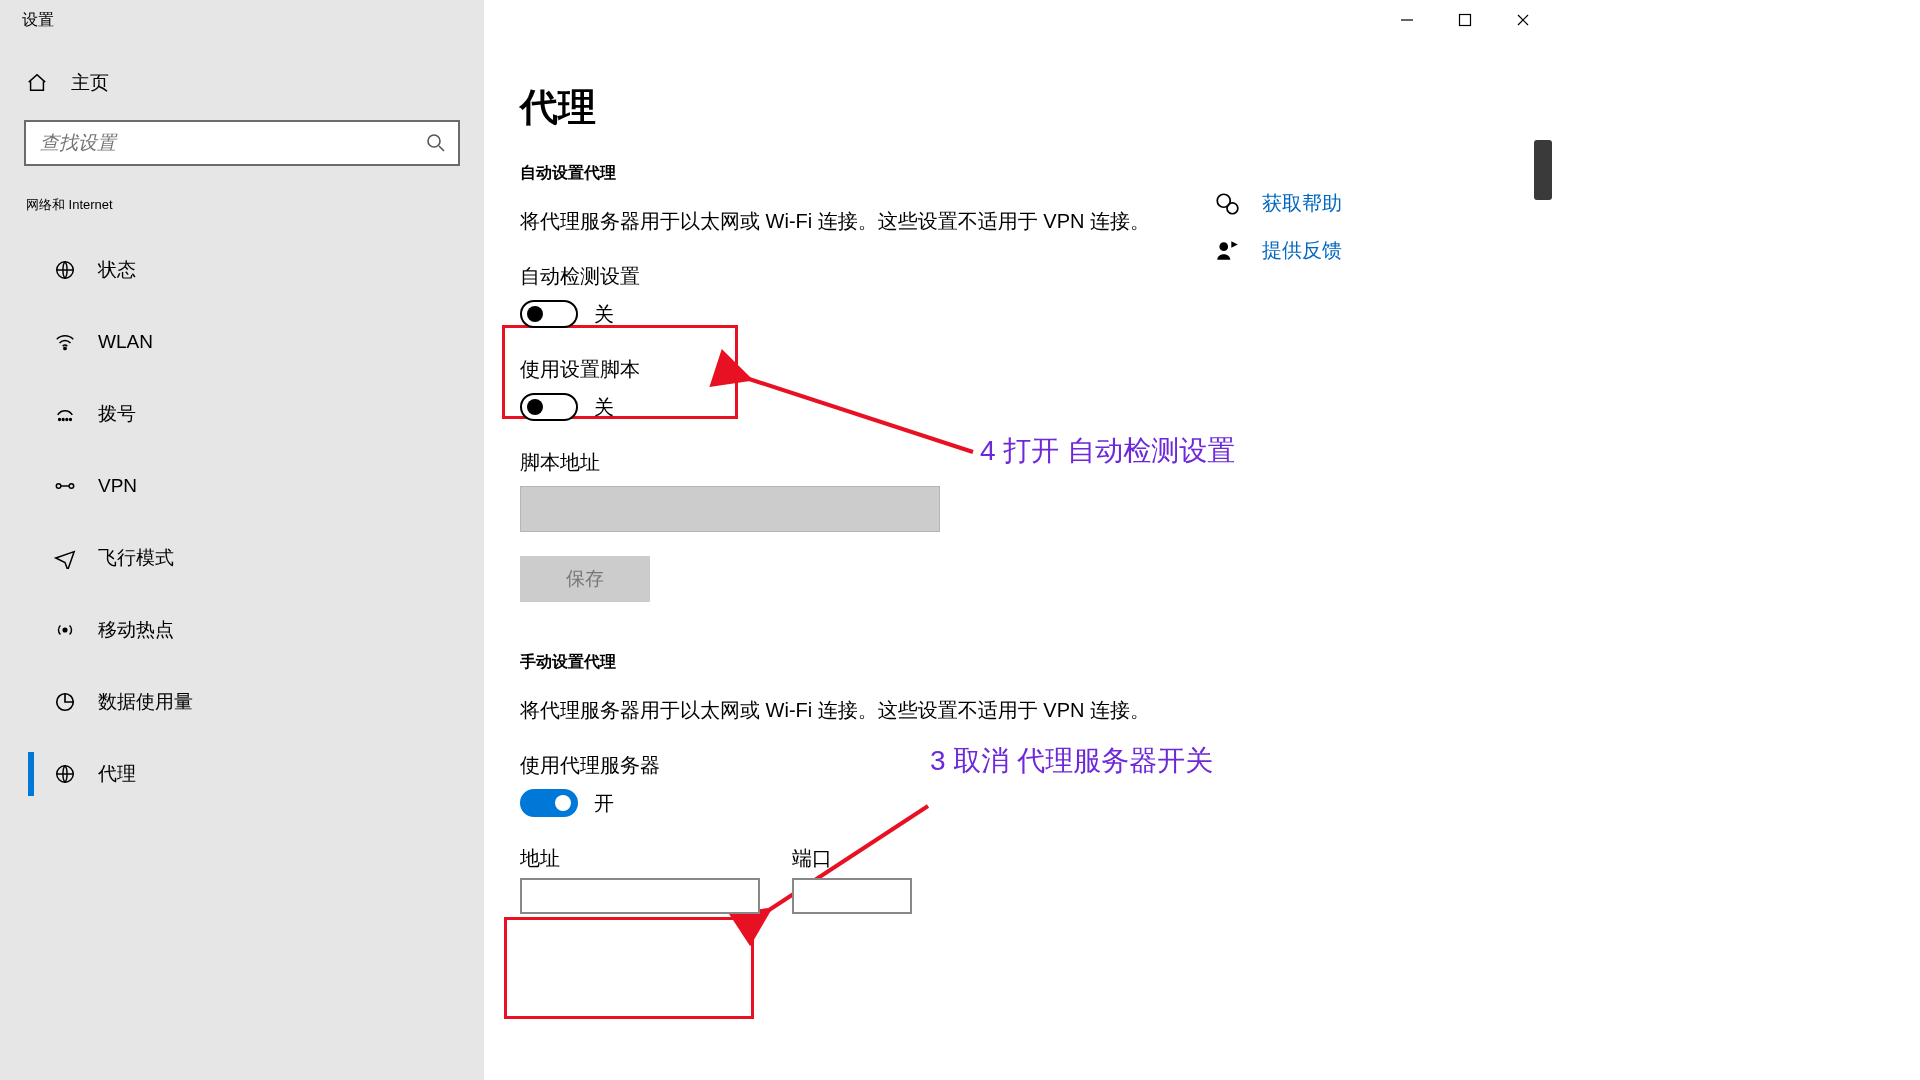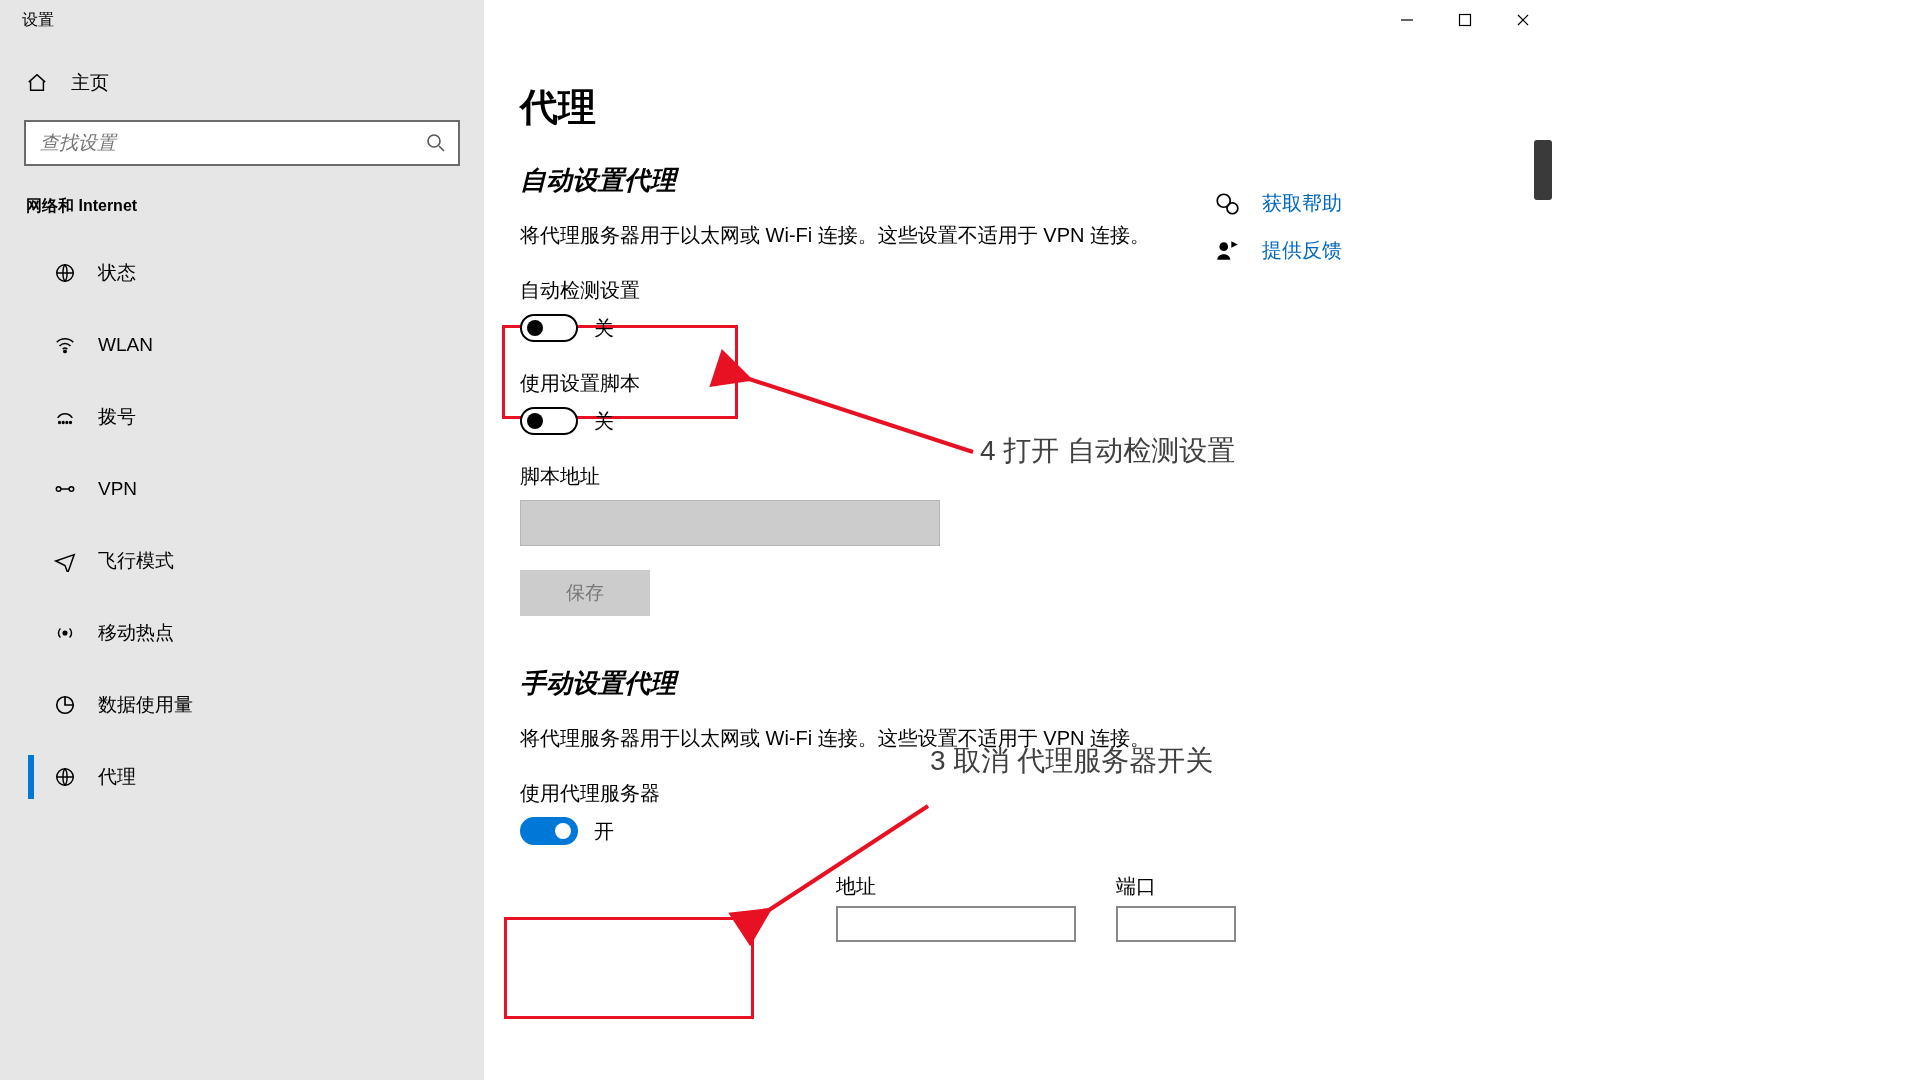--- a/index.html
+++ b/index.html
@@ -14,51 +14,51 @@
   .sidebar { width: 484px; background: #e6e6e6; display: flex; flex-direction: column; padding-top: 0; } 
   
   
   .gray-left-bg { position: absolute; left:0; top:0; width:484px; height:1080px; background:#e6e6e6; z-index:0; }
   .titlebar, .body { position: relative; z-index: 1; }
   .home-row { display:flex; align-items:center; gap:23px; padding: 30px 0 24px 26px; font-size:19px; }
   .home-row .icon { width:22px; height:22px; display:flex; align-items:center; justify-content:center; }
   .search-wrap { margin: 0 24px 30px 24px; position: relative; }
   .search-input { width: 100%; height: 46px; border: 2px solid #6b6b6b; background: #ffffff; padding: 0 44px 0 14px; font-size: 19px; font-style: italic; color: #555; outline: none; }
   .search-icon { position:absolute; right:14px; top:50%; transform:translateY(-50%); width:20px; height:20px; color:#444; }
-  .cat-title { font-size: 16px; font-weight: 700; padding: 0 0 20px 26px; }
+  .cat-title { font-size: 13px; font-weight: 400; padding: 0 0 20px 26px; }
   .navlist { display:flex; flex-direction:column;margin-left:28px; }
   .navitem { display:flex; align-items:center; gap:22px; height:72px; padding-left:26px; font-size:19px; cursor:pointer; position:relative; }
   .navitem .icon { width:22px; height:22px; display:flex; align-items:center; justify-content:center; color:#000; }
   .navitem.selected::before { content:""; position:absolute; left:0; top:14px; bottom:14px; width:6px; background:#0078d7; }
   .navitem.selected { background:#e6e6e6; }
   .main { flex:1; padding: 42px 0 0 36px; position:relative; overflow:hidden; }
   h1.page-title { font-size: 38px; font-weight: 600; margin-bottom: 30px; }
-  h2.section-title { font-size: 26px; font-weight: 600; margin-bottom: 22px; font-style: italic; }
+  h2.section-title { font-size: 16px; font-weight: 600; margin-bottom: 22px; }
   .desc { font-size: 20px; max-width: 670px; line-height: 1.55; margin-bottom: 26px; }
   .setting-label { font-size: 20px; margin-bottom: 10px; }
   .toggle-row { display:flex; align-items:center; gap:16px; margin-bottom: 28px; }
   .toggle { width:58px; height:28px; border:2px solid #000; border-radius:14px; position:relative; background:#fff; cursor:pointer; }
   .toggle .knob { position:absolute; width:16px; height:16px; border-radius:50%; background:#000; top:4px; left:5px; }
   .toggle.on { background:#0078d7; border-color:#0078d7; }
   .toggle.on .knob { background:#fff; left:auto; right:5px; }
   .toggle-state { font-size: 20px; }
   .text-input-disabled { width: 420px; height: 46px; background:#ccc; border:1px solid #b5b5b5; }
   .save-btn { width:130px; height:46px; background:#ccc; border:none; color:#777; font-size:19px; margin-top:24px; margin-bottom:50px; cursor:default; }
-  .field-row { display:flex; gap:40px;justify-content:center; }
+  .field-row { display:flex; gap:32px; }
   .field-col .setting-label { margin-bottom:6px; }
   .small-input { height:36px; border:2px solid #888; background:#fff; }
   .addr-input { width:240px; }
   .port-input { width:120px; }
   .rightcol { position:absolute; top:150px; right:210px; display:flex; flex-direction:column; gap:20px; }
   .rightlink { display:flex; align-items:center; gap:22px; font-size:20px; }
   .rightlink a { color:#0067c0; text-decoration:none; }
   .rightlink .ricon { width:26px; height:26px; display:flex; align-items:center; justify-content:center; color:#000; }
   
   .redbox { position:absolute; border:3.5px solid #e81123; pointer-events:none; }
-  .anno-text { position:absolute; color:#404040; font-size:28px; font-weight:500; pointer-events:none; white-space:nowrap; }
+  .anno-text { position:absolute; color:#6d28d9; font-size:28px; font-weight:500; pointer-events:none; white-space:nowrap; }
   svg.arrow { position:absolute; pointer-events:none; overflow:visible; }
   
   .scroll-stub { position:absolute; right:0; top:100px; width:18px; height:60px; background:#3a3a3a; border-radius:3px; }
 </style>
 </head>
 <body>
 
 <div class="window">
   <div class="gray-left-bg"></div>
 

